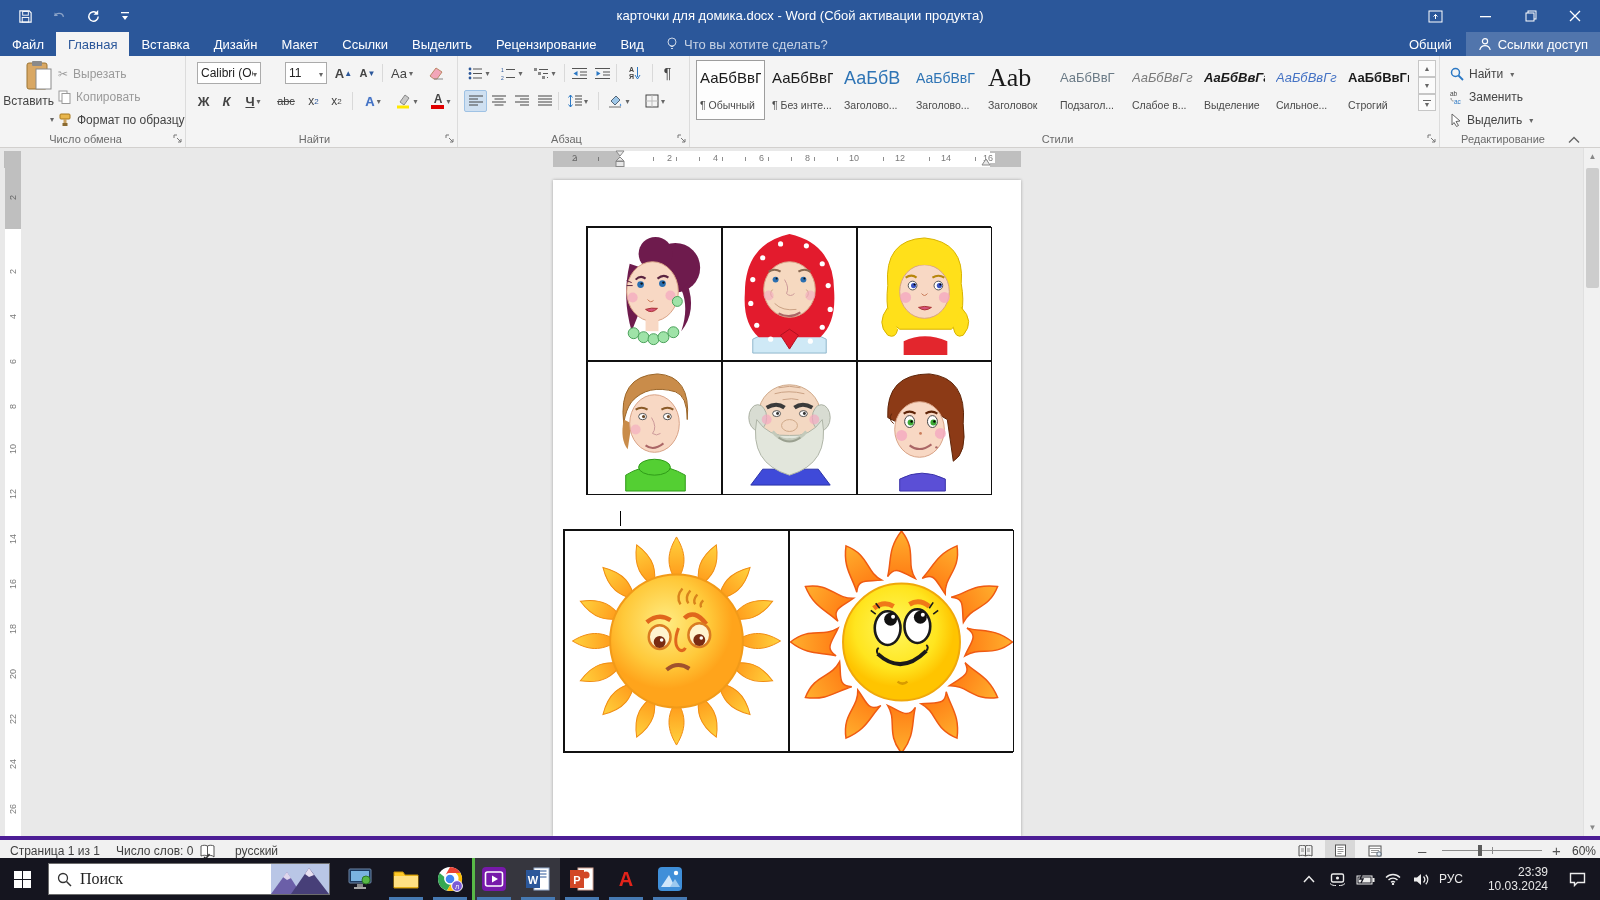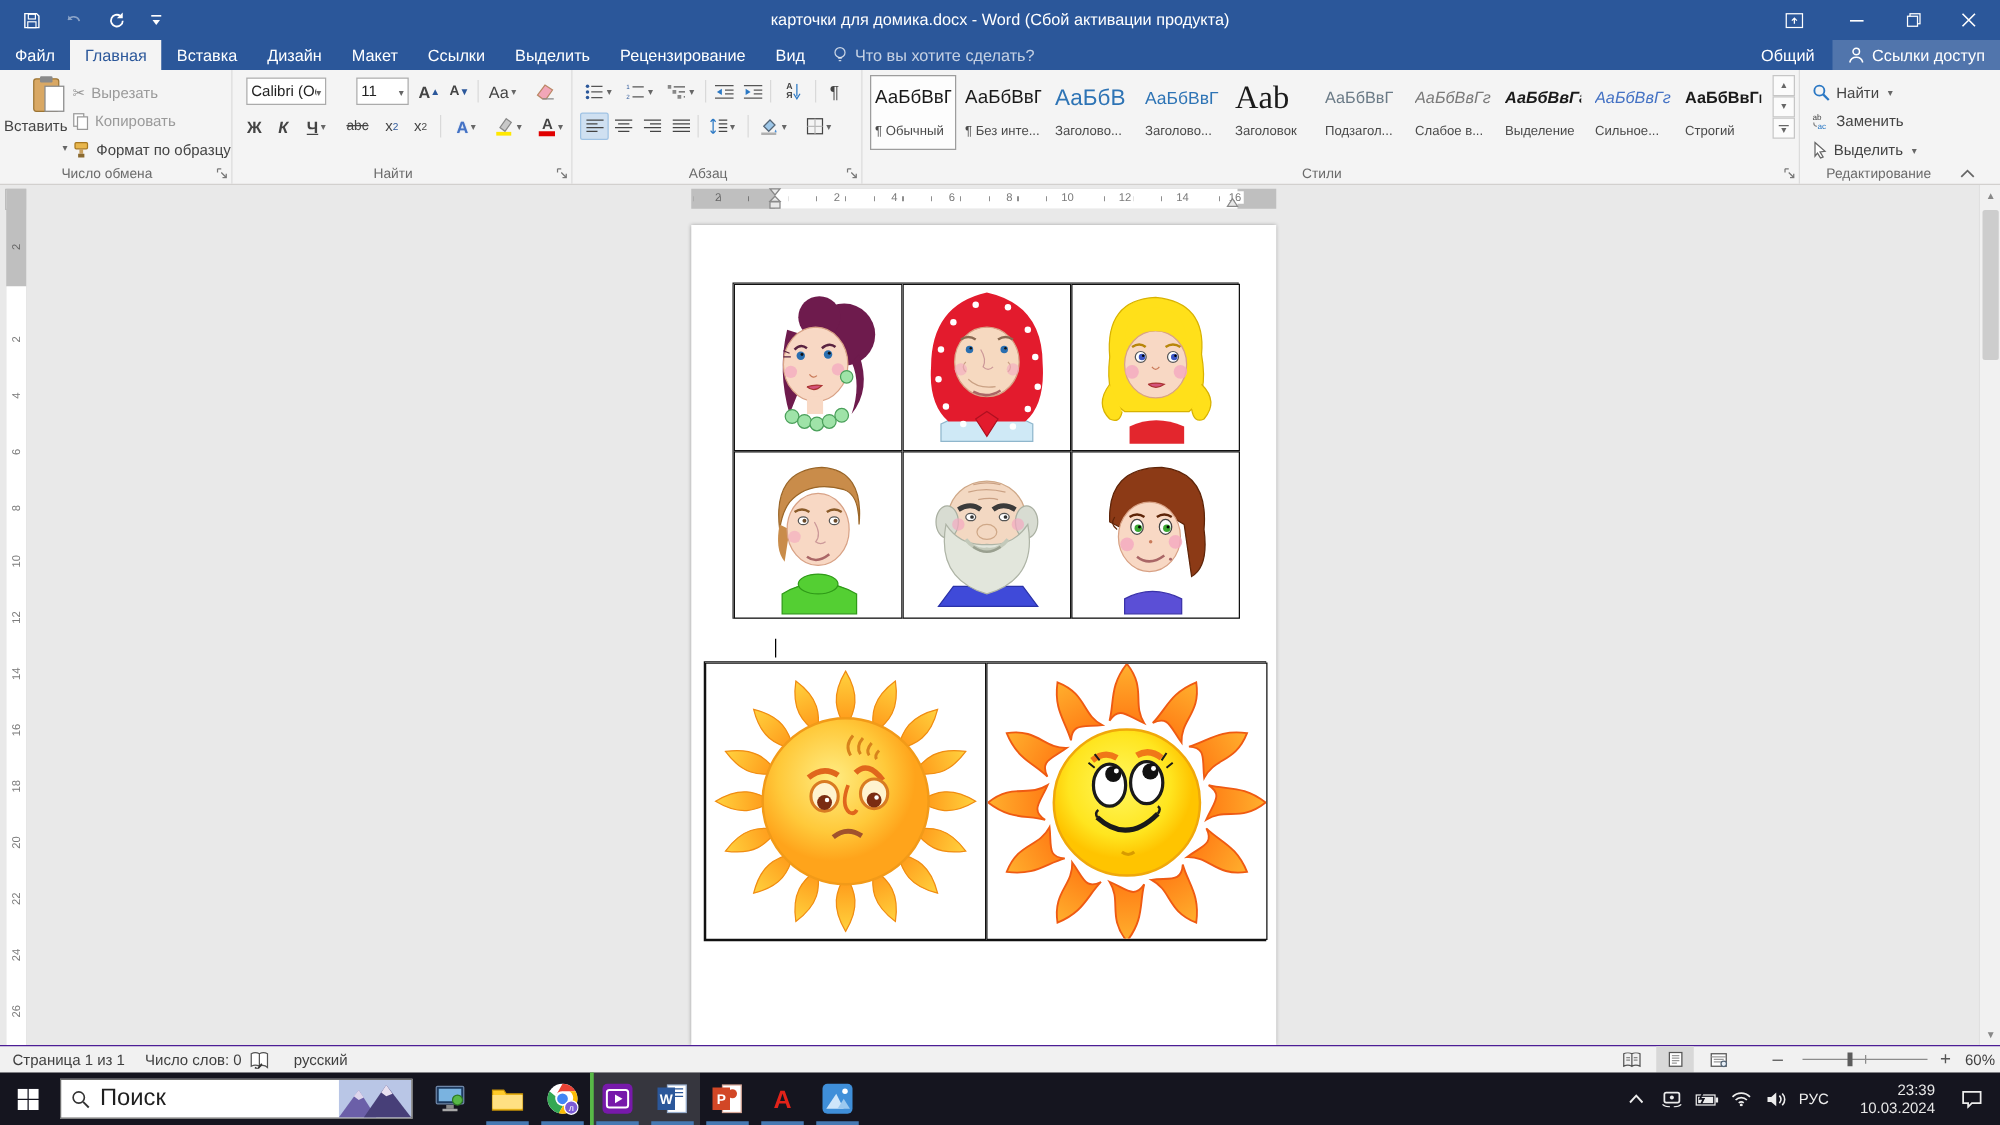--- a/index.html
+++ b/index.html
@@ -63,35 +63,35 @@
   #textcursor { position:absolute; left:67px; top:331px; width:1.4px; height:15px; background:#000; }
   #suns-table { position:absolute; left:10px; top:349px; width:450px; height:224px; display:grid; grid-template-columns:225px 225px; border:1px solid #111; }
   .scell { border:1px solid #111; overflow:hidden; background:#fff; }
   .scell svg { width:100%; height:100%; display:block; }
 
   #vscroll { position:absolute; right:0; top:0; width:17px; height:688px; background:#f1f1f1; border-left:1px solid #e0e0e0; }
   .scrbtn { position:absolute; left:0; width:17px; height:17px; display:flex; align-items:center; justify-content:center; font-size:8px; color:#888; }
   #vthumb { position:absolute; left:2px; top:20px; width:13px; height:120px; background:#cdcdcd; border-radius:2px; }
 
   
-  #statusbar { position:absolute; top:836px; left:0; width:1600px; height:22px; background:#f1f1f1; border-top:1px solid #4c1d95; font-size:12px; color:#3f3f3f; }
+  #statusbar { position:absolute; top:836px; left:0; width:1600px; height:22px; background:#f1f1f1; border-top:4px solid #4c1d95; font-size:12px; color:#3f3f3f; }
   .stitem { position:absolute; top:0; height:21px; display:flex; align-items:center; }
   .viewbtn { position:absolute; top:0; width:30px; height:21px; display:flex; align-items:center; justify-content:center; }
   .viewbtn.sel { background:#d8d8d8; }
   #zoomtrack { position:absolute; left:1442px; top:10px; width:100px; height:1px; background:#8c8c8c; }
   #zoomtick { position:absolute; left:1492px; top:7px; width:1px; height:7px; background:#8c8c8c; }
   #zoomthumb { position:absolute; left:1478px; top:5px; width:4px; height:11px; background:#5c5c5c; }
 
   
   #taskbar { position:absolute; top:858px; left:0; width:1600px; height:42px; background:#15151f; color:#e8e8e8; }
   .tcell { position:absolute; top:0; height:42px; width:44px; display:flex; align-items:center; justify-content:center; }
   .trun::after { content:""; position:absolute; left:5px; right:5px; bottom:0; height:3px; background:#4679b2; }
   .tactive { background:rgba(255,255,255,.14); }
   #tsearch { position:absolute; left:48px; top:5px; width:282px; height:32px; background:#fff; border:1px solid #6d6d6d; display:flex; align-items:center; color:#111; }
-  #tsearch input { border:0; outline:0; flex:1; font-size:19px; font-family:Liberation Sans, sans-serif; color:#111; background:transparent; min-width:0; }
+  #tsearch input { border:0; outline:0; flex:1; font-size:16px; font-family:Liberation Serif, serif; color:#111; background:transparent; min-width:0; }
   #tsearch input::placeholder { color:#1f1f1f; opacity:1; }
   #search-art { width:58px; height:30px; flex:0 0 58px; }
   .trayicon { position:absolute; top:0; height:42px; display:flex; align-items:center; justify-content:center; width:26px; color:#ececec; }
   #traytime { position:absolute; right:44px; top:0; height:42px; display:flex; flex-direction:column; align-items:flex-end; justify-content:center; font-size:12px; line-height:14px; padding-right:8px; }
   #greenbar { position:absolute; left:0; top:0; width:3px; height:42px; background:#58b947; }
 </style>
 </head>
 <body>
 
 <div id="titlebar">

